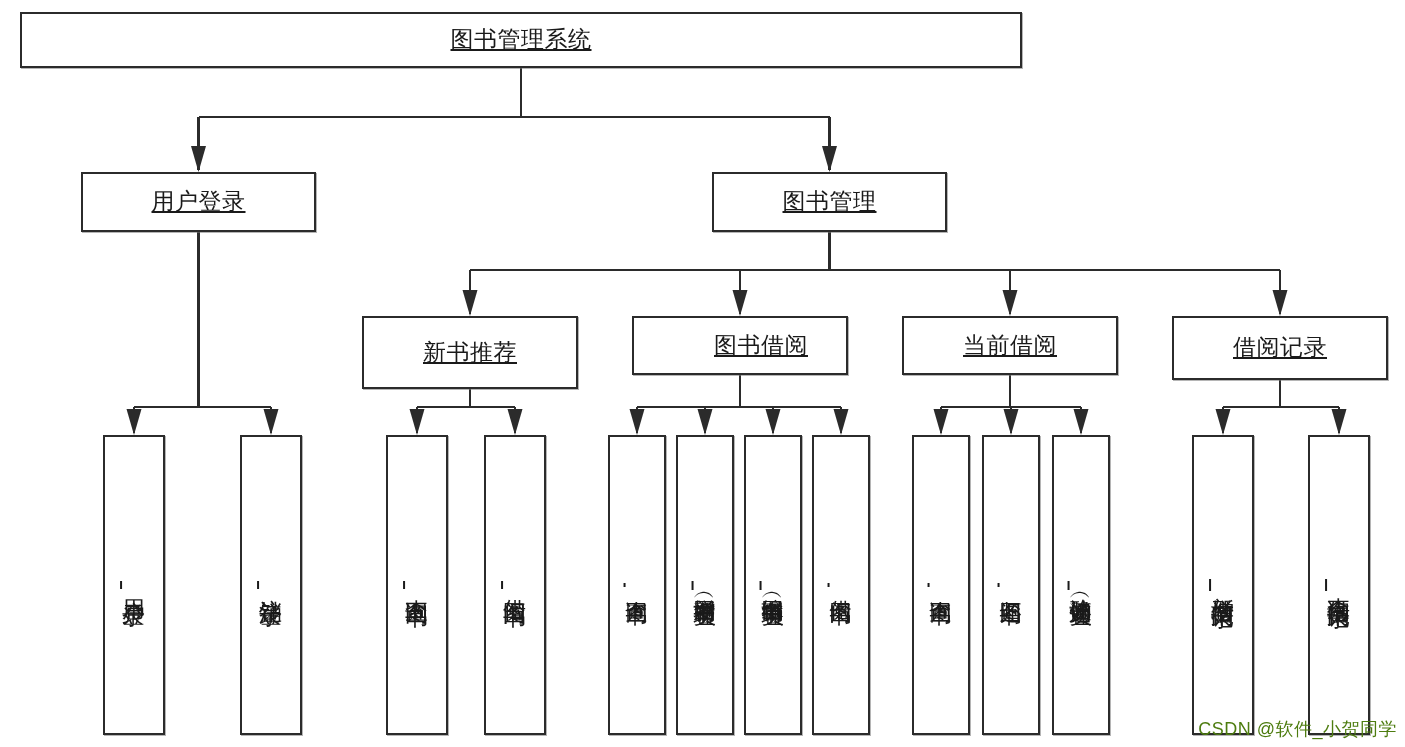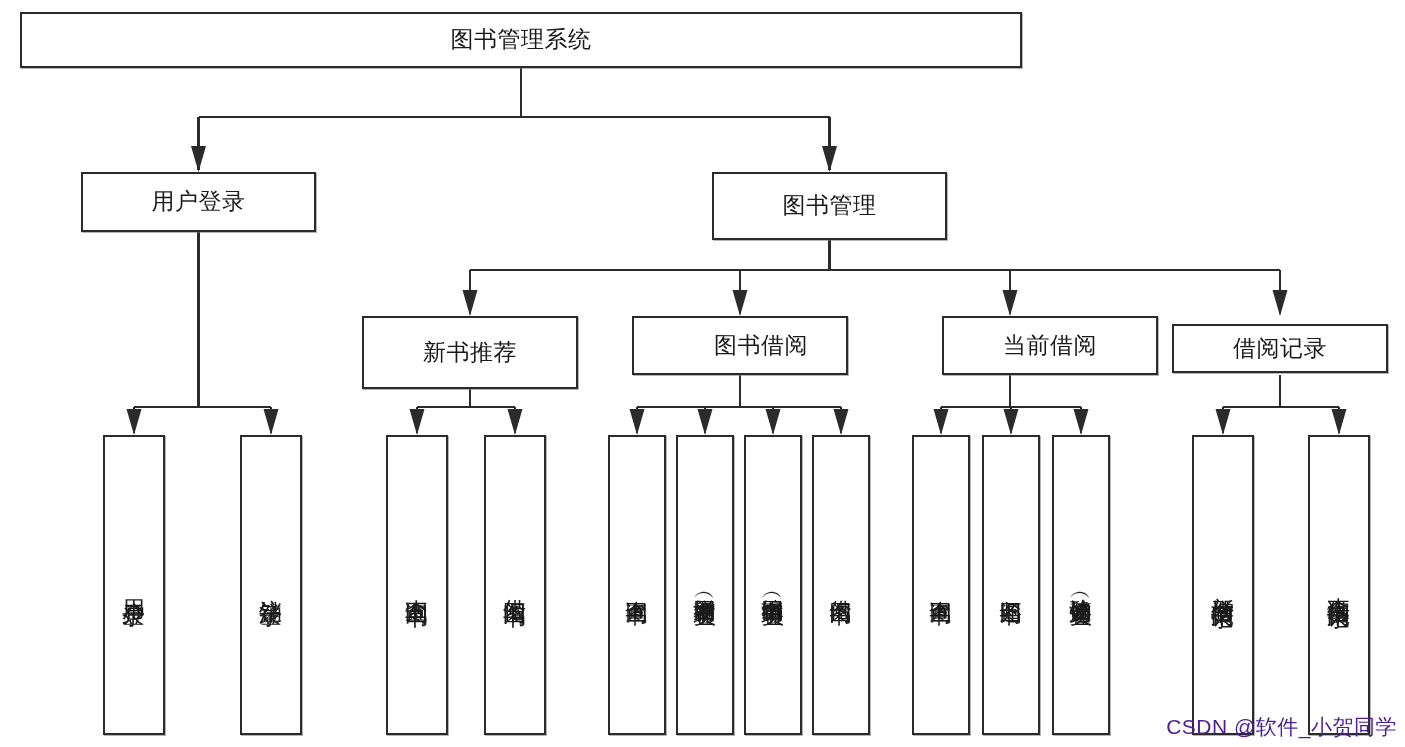--- a/index.html
+++ b/index.html
@@ -35,20 +35,21 @@
     display: flex;
     align-items: center;
     justify-content: center;
     color: #1a1a1a;
   }
   .node-label {
     display: block;
     text-align: center;
     line-height: 1.18;
     white-space: pre;
+    text-decoration: underline;
   }
   .node.horizontal .node-label {
     font-size: 23px;
     letter-spacing: 0.5px;
   }
   .node.vertical {
     align-items: center;
     justify-content: center;
   }
   .node.vertical .node-label {
@@ -60,22 +61,22 @@
     white-space: nowrap;
   }
   .node.vertical.narrow .node-label {
     font-size: 22px;
     letter-spacing: 1px;
   }
   #watermark {
     position: absolute;
     right: 8px;
     bottom: 6px;
-    font-size: 21px;
-    color: #4c1d95;
+    font-size: 18px;
+    color: #4d7c0f;
     letter-spacing: 0.5px;
     user-select: none;
   }
 </style>
 </head>
 <body>
 
 <div id="diagram-root">
 
   <svg id="edges-svg" viewBox="0 0 1405 747" xmlns="http://www.w3.org/2000/svg">
@@ -133,33 +134,33 @@
       <path d="M 1331.5 409 L 1346.5 409 L 1339 435 Z" fill="#2b2b2b"></path>
     </svg>
 
   <div id="nodes-layer">
       <div class="node horizontal" style="left: 20px; top: 12px; width: 1002px; height: 56px;">
         <span class="node-label">图书管理系统</span>
       </div>
       <div class="node horizontal" style="left: 81px; top: 172px; width: 235px; height: 60px;">
         <span class="node-label">用户登录</span>
       </div>
-      <div class="node horizontal" style="left: 712px; top: 172px; width: 235px; height: 68px;">
+      <div class="node horizontal" style="left: 712px; top: 172px; width: 235px; height: 60px;">
         <span class="node-label">图书管理</span>
       </div>
       <div class="node horizontal" style="left: 362px; top: 316px; width: 216px; height: 73px;">
         <span class="node-label">新书推荐</span>
       </div>
       <div class="node horizontal" style="left: 632px; top: 316px; width: 216px; height: 59px; padding-left: 42px;">
         <span class="node-label">图书借阅</span>
       </div>
-      <div class="node horizontal" style="left: 902px; top: 316px; width: 216px; height: 59px; margin-left: 40px;">
+      <div class="node horizontal" style="left: 902px; top: 316px; width: 216px; height: 59px;">
         <span class="node-label">当前借阅</span>
       </div>
-      <div class="node horizontal" style="left: 1172px; top: 324px; width: 216px; height: 49px;">
+      <div class="node horizontal" style="left: 1172px; top: 316px; width: 216px; height: 64px;">
         <span class="node-label">借阅记录</span>
       </div>
       <div class="node vertical" style="left: 103px; top: 435px; width: 62px; height: 300px;">
         <span class="node-label">用户登录</span>
       </div>
       <div class="node vertical" style="left: 240px; top: 435px; width: 62px; height: 300px;">
         <span class="node-label">注销登录</span>
       </div>
       <div class="node vertical" style="left: 386px; top: 435px; width: 62px; height: 300px;">
         <span class="node-label">查询图书</span>

